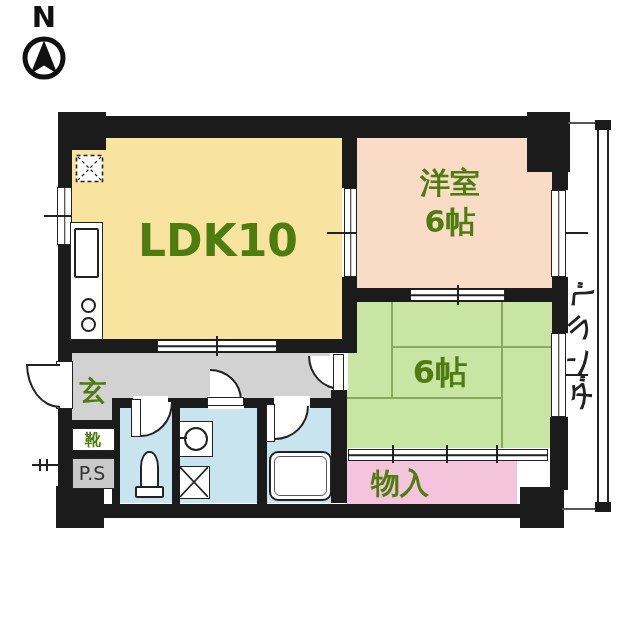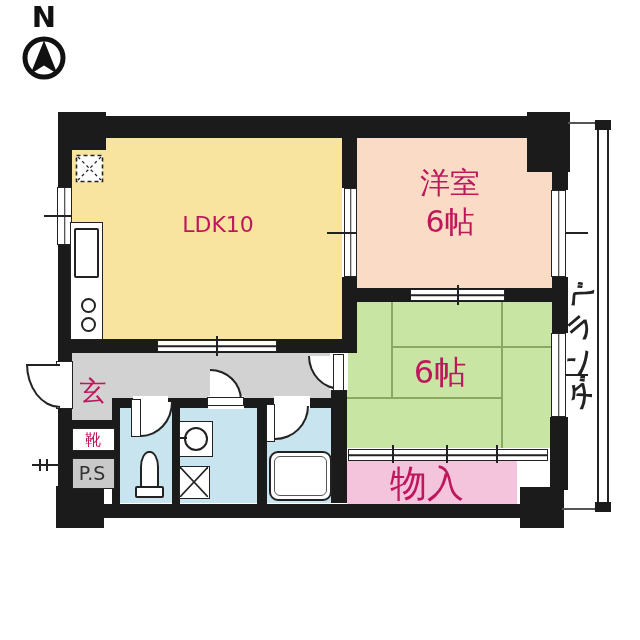--- a/index.html
+++ b/index.html
@@ -10,21 +10,21 @@
   .floor{position:absolute;}
   .tline{position:absolute;background:var(--tatami-line);}
   .open{position:absolute;background:#fff;}
   .win{position:absolute;background:#fff;border:1.5px solid var(--line);box-sizing:border-box;}
   .win .mid-v{position:absolute;left:50%;top:0;width:1.5px;height:100%;background:var(--line);transform:translateX(-50%);}
   .win .mid-h{position:absolute;top:50%;left:0;height:1.5px;width:100%;background:var(--line);transform:translateY(-50%);}
   .tick{position:absolute;background:var(--line);}
   .disc{position:absolute;background:#fff;box-sizing:border-box;}
   .leaf{position:absolute;background:#fff;border:1.5px solid var(--line);box-sizing:border-box;}
   .fixture{position:absolute;background:#fff;border:1.5px solid var(--line);box-sizing:border-box;}
-  .label{position:absolute;color:#be185d;font-weight:400;white-space:nowrap;transform:translate(-50%,-50%);}
+  .label{position:absolute;color:#4d7c0f;font-weight:700;white-space:nowrap;transform:translate(-50%,-50%);}
   .vchar{display:block;font-size:27px;font-weight:600;color:#222;transform:rotate(-40deg);line-height:1.22;}
   #watermark{position:absolute;left:262px;top:444px;width:330px;height:72px;z-index:60;pointer-events:none;}
   #wm-logo{position:absolute;left:0;top:-6px;font-family:"DejaVu Serif","Liberation Serif",serif;
            font-style:italic;font-weight:bold;font-size:56px;color:var(--watermark);opacity:.48;}
   #wm-text{position:absolute;left:34px;top:8px;font-size:37px;font-weight:bold;letter-spacing:2px;
            color:var(--watermark);opacity:.55;}
 </style>
 </head>
 <body>
 
@@ -170,25 +170,25 @@
   <div class="abs" style="left:597px;top:122px;width:12px;height:390px;background:#fff;border-left:2px solid var(--line);border-right:2px solid var(--line);box-sizing:border-box;"></div>
   <div class="wall" style="left:595px;top:120px;width:16px;height:10px;"></div>
   <div class="wall" style="left:595px;top:502px;width:16px;height:10px;"></div>
   <div class="abs" style="left:563px;top:278px;width:36px;text-align:center;">
     <span class="vchar">ベ</span>
     <span class="vchar">ラ</span>
     <span class="vchar">ン</span>
     <span class="vchar">ダ</span>
   </div>
 
-  <div class="label" style="left:218px;top:224px;font-size:22px;">LDK10</div>
+  <div class="label" style="left:218px;top:240px;font-size:44px;">LDK10</div>
   <div class="label" style="left:450px;top:202px;font-size:30px;white-space:pre-line;text-align:center;line-height:1.3;">洋室
 6帖</div>
   <div class="label" style="left:440px;top:373px;font-size:32px;">6帖</div>
-  <div class="label" style="left:427px;top:484px;font-size:37px;z-index:70;">物入</div>
+  <div class="label" style="left:400px;top:484px;font-size:29px;z-index:70;">物入</div>
   <div class="label" style="left:93px;top:391px;font-size:27px;">玄</div>
   <div class="label" style="left:93px;top:440px;font-size:16px;">靴</div>
   <div class="label" style="left:92px;top:473px;font-size:19px;font-weight:500;color:#333;">P.S</div>
 
   <div class="abs" style="left:20px;top:2px;width:48px;height:86px;text-align:center;">
     <div style="font-size:29px;font-weight:bold;color:#111;line-height:1.1;">N</div>
     <svg width="48" height="48" viewBox="0 0 48 48">
       <circle cx="24" cy="24" r="19" fill="#fff" stroke="#111" stroke-width="5"></circle>
       <path d="M24 6.5 L37.5 40 L24 31.5 L10.5 40 Z" fill="#111"></path>
     </svg>

